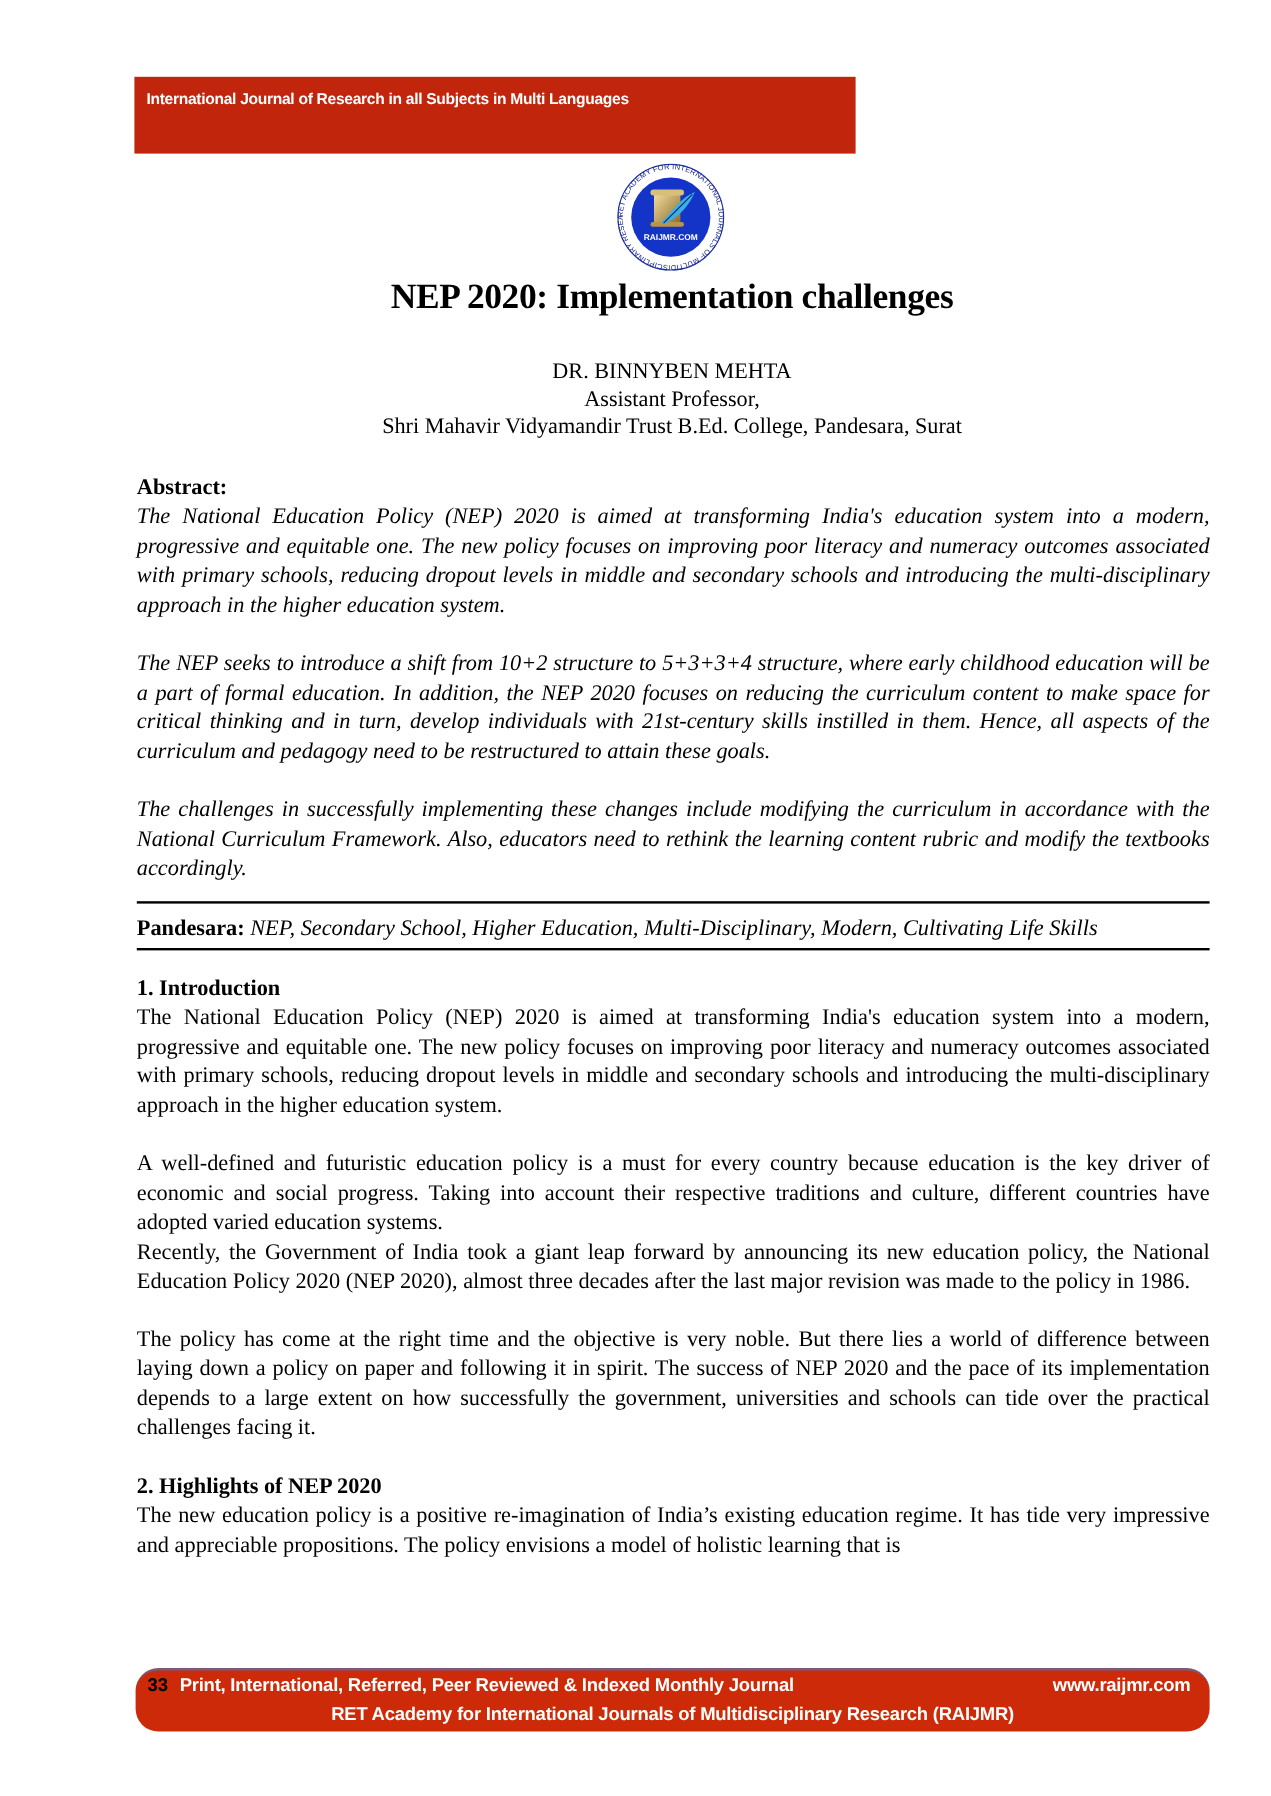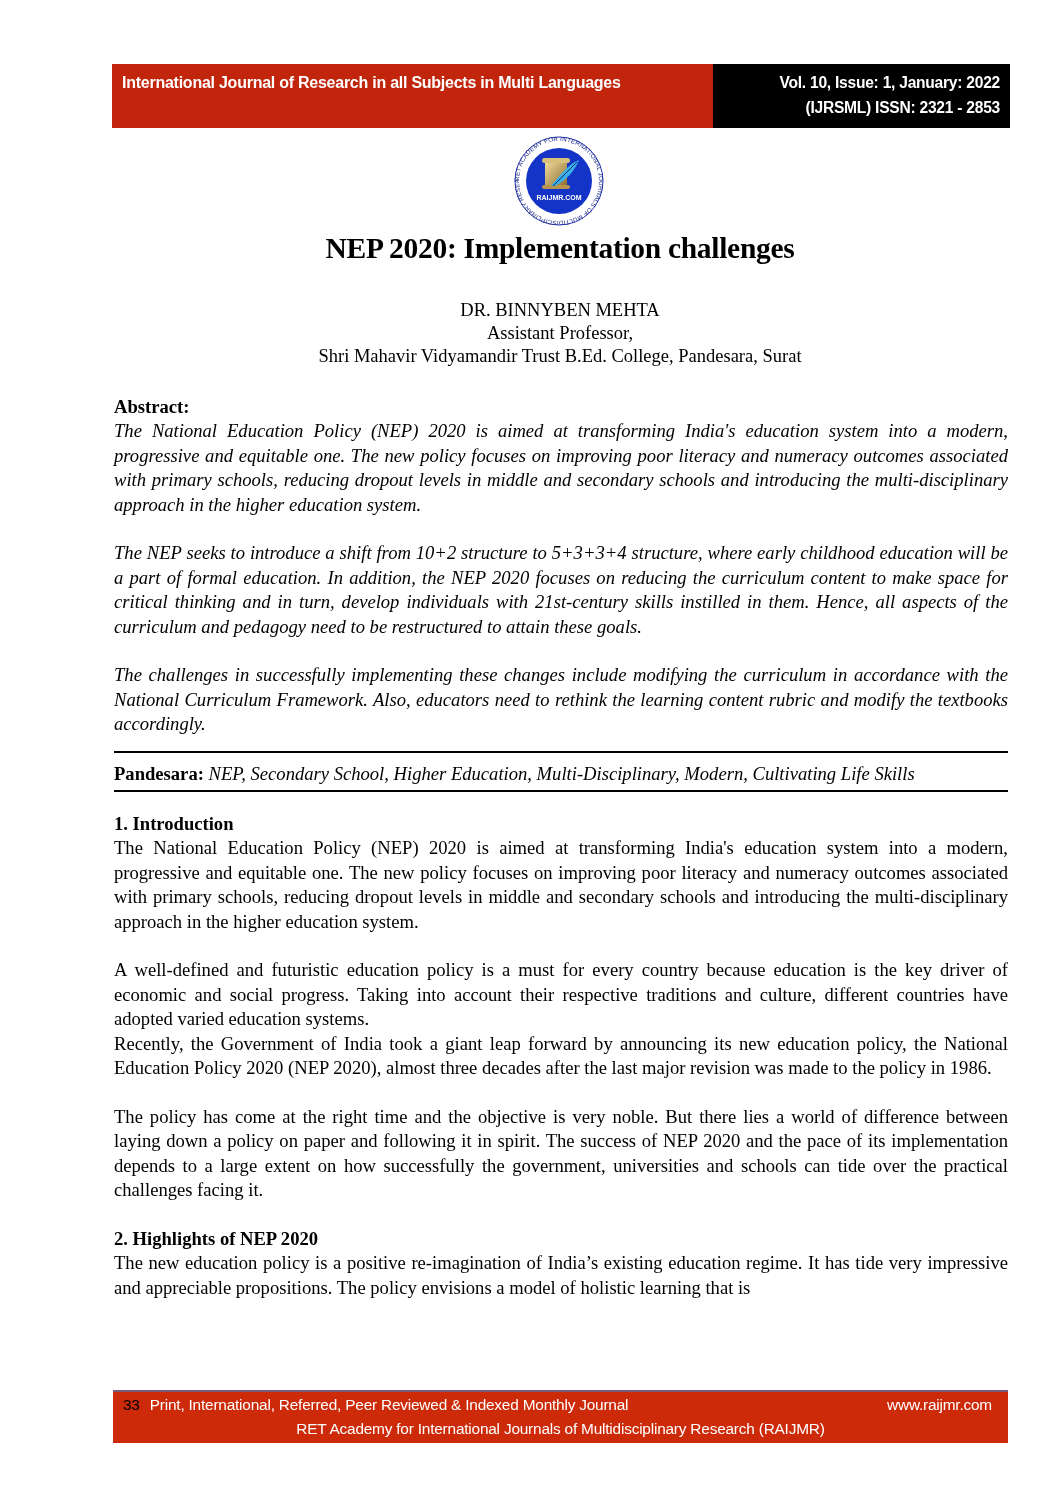--- a/index.html
+++ b/index.html
@@ -26,21 +26,21 @@
     }
     .header-left {
       background: #c1260c;
       width: 601px;
       height: 100%;
       box-sizing: border-box;
       padding: 6px 0 0 10px;
       color: #fff;
       font-family: "Liberation Sans", sans-serif;
       font-weight: bold;
-      font-size: 16px;
+      font-size: 13px;
       line-height: 25px;
       letter-spacing: -0.25px;
       transform-origin: left top;
     }
     .header-right {
       background: #000;
       flex: 1;
       height: 100%;
       box-sizing: border-box;
       padding: 6px 10px 0 0;
@@ -120,24 +120,25 @@
     .footer {
       position: absolute;
       left: 113px;
       top: 1390px;
       width: 895px;
       height: 53px;
       background: #cc2a08;
       border-top: 2px solid #7a5a7a;
       box-sizing: border-box;
       font-family: "Liberation Sans", sans-serif;
-      font-weight: normal;
+      font-weight: bold;
       font-size: 15.4px;
       line-height: 23px;
       color: #fff;
+      border-radius: 19px;
     }
     .footer-row1 {
       position: absolute;
       left: 10px;
       right: 16px;
       top: 1px;
       display: flex;
       justify-content: space-between;
       white-space: nowrap;
       letter-spacing: -0.2px;
@@ -153,24 +154,20 @@
       white-space: nowrap;
       letter-spacing: -0.2px;
     }
   </style>
 </head>
 <body>
 
 <div class="header">
   <div class="header-left">
     <span class="header-line">International Journal of Research in all Subjects in Multi Languages</span>
-  </div>
-  <div class="header-right">
-    <span class="header-line">Vol. 10, Issue: 1, January: 2022</span>
-    <span class="header-line">(IJRSML) ISSN: 2321 - 2853</span>
   </div>
 </div>
 
 <div class="logo">
   <svg width="108" height="90" viewBox="0 0 108 90">
     <defs>
       <path id="ringPath" d="M 14 45 A 40 40 0 1 1 94 45 A 40 40 0 1 1 14 45"></path>
       <linearGradient id="scrollGrad" x1="0" y1="0" x2="1" y2="1">
         <stop offset="0" stop-color="#f3dfa0"></stop>
         <stop offset="1" stop-color="#8a6a2a"></stop>

